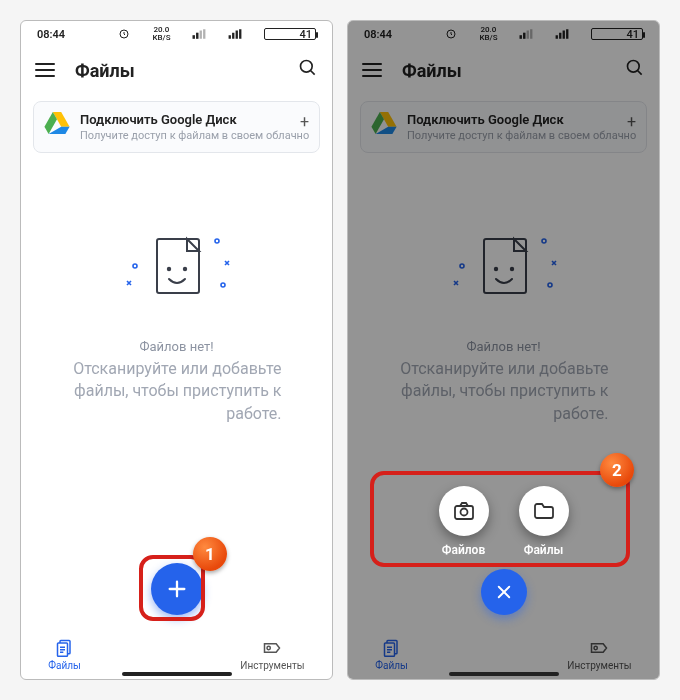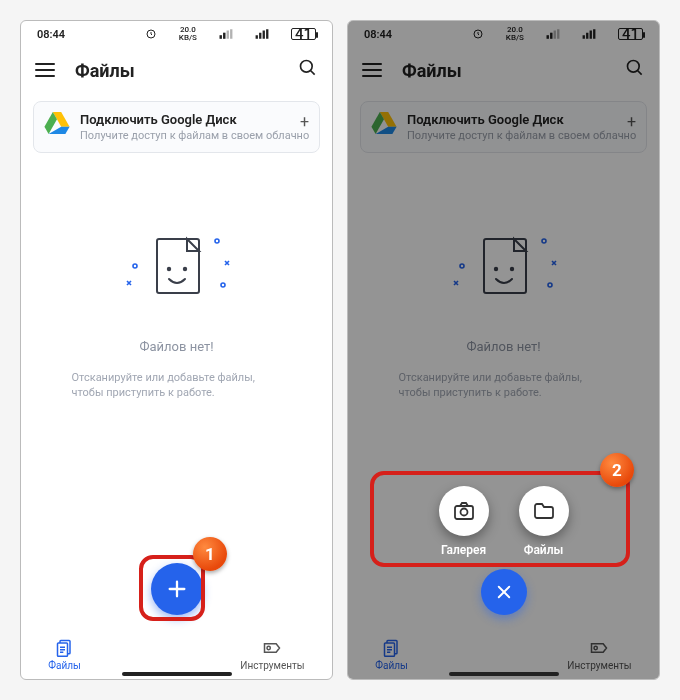--- a/index.html
+++ b/index.html
@@ -31,21 +31,21 @@
     align-items: center;
     padding: 0 16px;
     font-size: 11px;
     font-weight: 600;
     color: #222;
     position: relative;
     z-index: 5;
   }
   .statusbar .right { display: flex; align-items: center; gap: 22px; }
   .status-icons svg { vertical-align: middle; }
-  .batt { font-size: 15px; font-weight:500;}
+  .batt { font-size: 11px; font-weight:500;margin-left:31px;}
   .appbar {
     height: 46px;
     display: flex;
     align-items: center;
     padding: 0 14px;
     font-size: 18px;
     font-weight: 700;
     color: #222;
     position: relative;
     z-index: 5;
@@ -76,22 +76,22 @@
   .empty {
     flex: 1;
     display: flex;
     flex-direction: column;
     align-items: center;
     justify-content: flex-start;
     padding-top: 60px;
     position: relative;
     z-index: 5;
   }
-  .empty-title { font-size: 13px; color:#8d94a2; margin-top:14px; margin-bottom:16px;}
-  .empty-sub { font-size: 11px; color:#a1a7b3; text-align:left; line-height:1.4; max-width:210px;}
+  .empty-title { font-size: 13px; color:#8d94a2; margin-top:14px; margin-bottom:4px;}
+  .empty-sub { font-size: 16px; color:#a1a7b3; text-align:right; line-height:1.4; max-width:210px;}
   .bottombar {
     height: 56px;
     display:flex;
     align-items:center;
     justify-content:space-around;
     border-top: 0 solid transparent;
     padding-top:6px;
     position: relative;
     z-index: 5;
   }
@@ -387,21 +387,21 @@
 
   <div class="action-row">
     <div class="action-item">
       <div class="action-circle">
         <svg width="24" height="24" viewBox="0 0 24 24" fill="none" stroke="#333" stroke-width="1.8">
             <rect x="3" y="7" width="18" height="13" rx="2"></rect>
             <path d="M8 7l2-3h4l2 3"></path>
             <circle cx="12" cy="13" r="3.5"></circle>
           </svg>
       </div>
-      <span>Галерея</span>
+      <span>Файлов</span>
     </div>
     <div class="action-item">
       <div class="action-circle">
         <svg width="24" height="24" viewBox="0 0 24 24" fill="none" stroke="#333" stroke-width="1.8">
             <path d="M3 7a2 2 0 012-2h5l2 3h7a2 2 0 012 2v7a2 2 0 01-2 2H5a2 2 0 01-2-2z"></path>
           </svg>
       </div>
       <span>Файлы</span>
     </div>
   </div>

